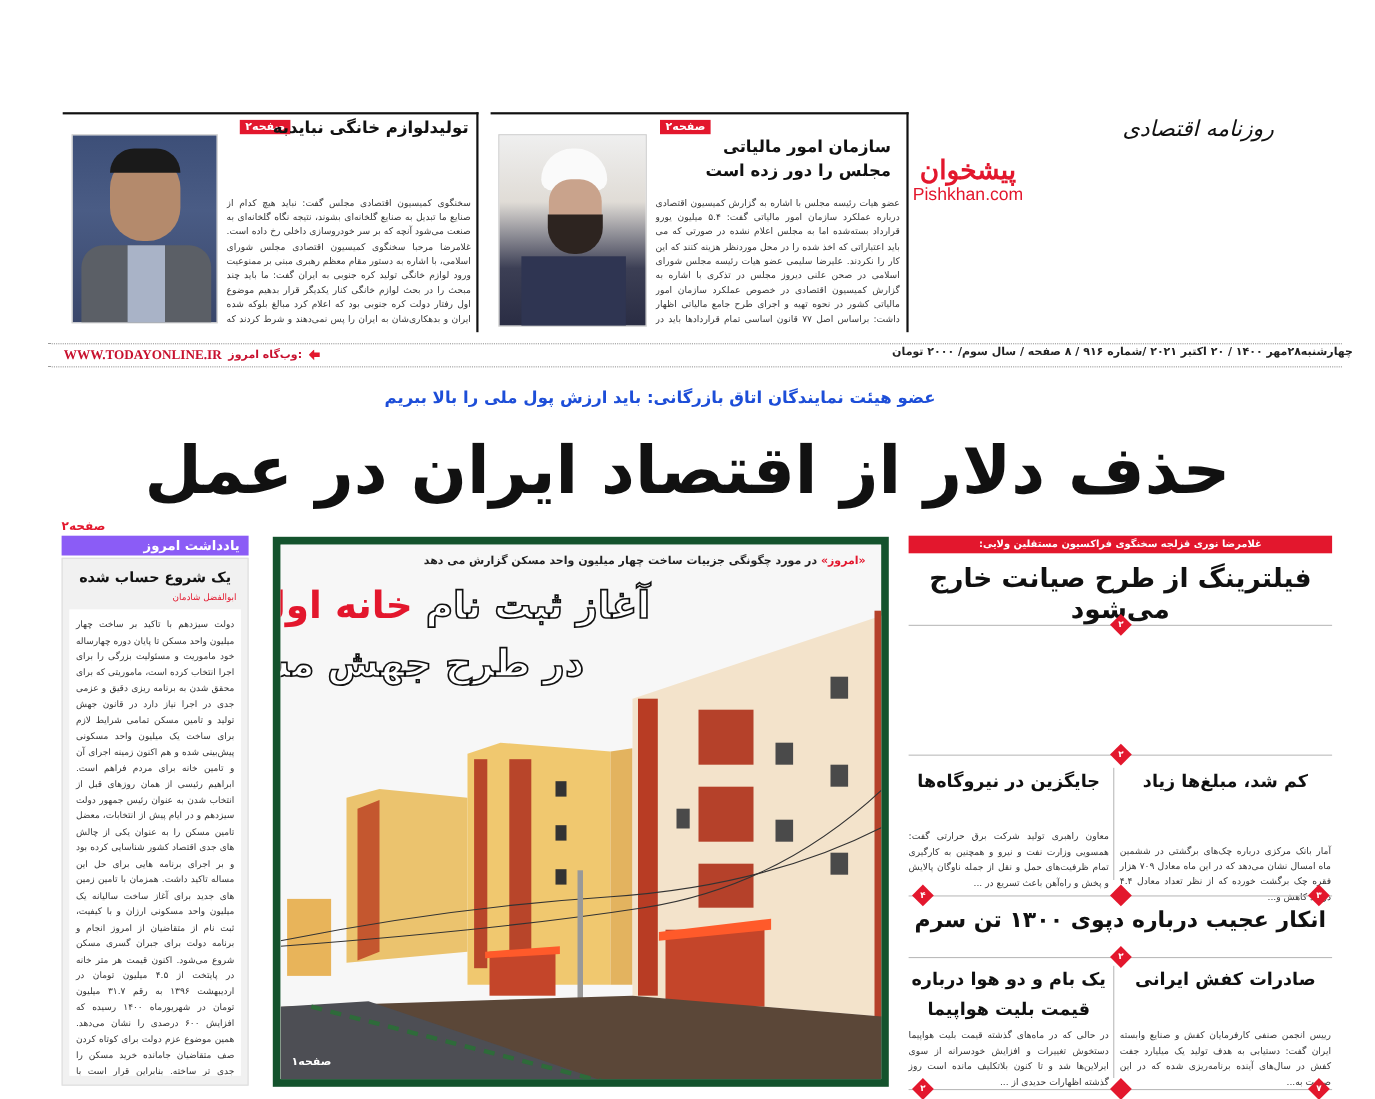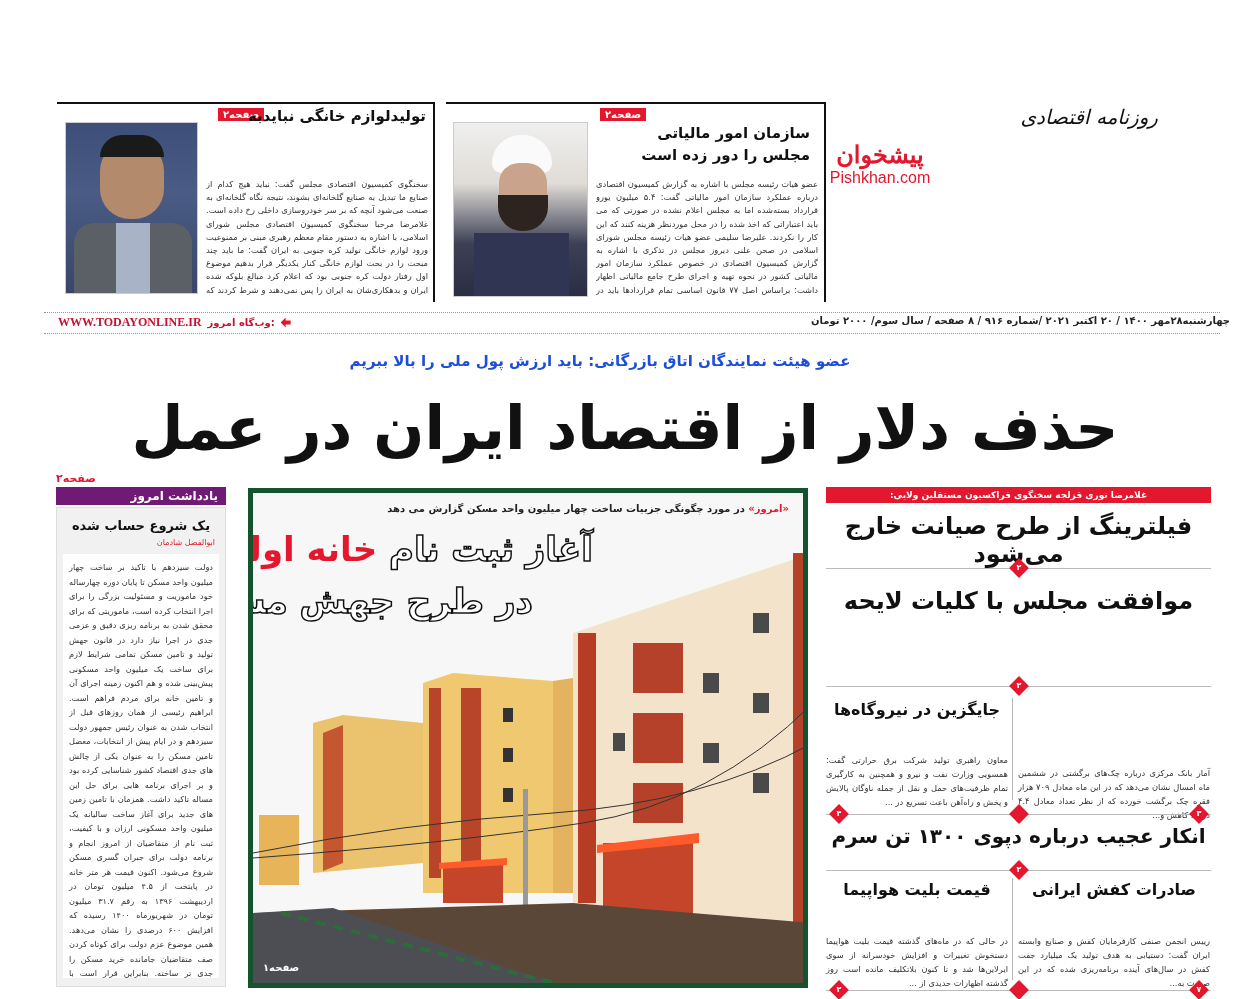--- a/index.html
+++ b/index.html
@@ -37,31 +37,31 @@
 
   
   .rc-title { font-weight: bold; color: #111; text-align: center; }
   .divider { position: absolute; height: 1px; background: #bbb; }
   .diamond { position: absolute; width: 14px; height: 14px; background: #e3172d; transform: rotate(45deg); }
   .diamond span { display: block; transform: rotate(-45deg); color: #fff; font-size: 8px; text-align: center; line-height: 14px; font-weight: bold; }
   .small-body { font-size: 8.3px; line-height: 14px; color: #333; text-align: justify; }
   .vsep { position: absolute; width: 1px; background: #bbb; }
 
   
-  #feature { left: 248px; top: 488px; width: 560px; height: 500px; border: 5px solid #14532d; background: #fff; overflow: hidden; }
+  #feature { left: 248px; top: 488px; width: 560px; height: 500px; border: 7px solid #14532d; background: #fff; overflow: hidden; }
   #feature-kicker { right: 14px; top: 10px; font-size: 10px; font-weight: bold; color: #222; position: absolute; }
   #feature-kicker .red { color: #e3172d; }
   #feature-title1 { position: absolute; right: 210px; top: 36px; font-size: 34px; font-weight: bold; color: #fff; -webkit-text-stroke: 1.5px #111; white-space: nowrap; }
   #feature-title1 .red { color: #e3172d; -webkit-text-stroke: 0; }
   #feature-title2 { position: absolute; right: 270px; top: 88px; font-size: 34px; font-weight: bold; color: #fff; -webkit-text-stroke: 1.5px #111; white-space: nowrap; }
   #feature-page { position: absolute; left: 10px; bottom: 10px; font-size: 10px; color: #fff; font-weight: bold; }
 
   
   #ed-page { left: 56px; top: 472px; font-size: 11px; font-weight: bold; color: #e3172d; }
-  #ed-bar { left: 56px; top: 487px; width: 170px; height: 18px; background: #701a75; color: #fff; font-size: 12px; font-weight: bold; padding-right: 8px; line-height: 18px; }
+  #ed-bar { left: 56px; top: 487px; width: 170px; height: 18px; background: #8b5cf6; color: #fff; font-size: 12px; font-weight: bold; padding-right: 8px; line-height: 18px; }
   #ed-box { left: 56px; top: 507px; width: 170px; height: 480px; background: #f1f1f1; border: 1px solid #ddd; }
   #ed-title { position: absolute; right: 0; left: 0; top: 10px; text-align: center; font-size: 13px; font-weight: bold; color: #111; }
   #ed-author { position: absolute; right: 10px; top: 30px; font-size: 8px; color: #e3172d; }
   #ed-body { position: absolute; right: 6px; left: 6px; top: 46px; height: 424px; background: #fff; padding: 6px 6px; font-size: 8.2px; line-height: 14.5px; color: #333; text-align: justify; overflow: hidden; }
 </style>
 </head>
 <body>
 
 <div class="abs" id="logo">
   <div id="tagline">روزنامه اقتصادی</div>
@@ -175,28 +175,28 @@
 </div>
 
 <div class="abs" style="left:826px; top:487px; width:385px; height:16px; background:#e3172d; color:#fff; font-size:9px; font-weight:bold; text-align:center; line-height:16px;">غلامرضا نوری قزلجه سخنگوی فراکسیون مستقلین ولایی:</div>
 <div class="abs rc-title" style="left:826px; top:512px; width:385px; font-size:24px;">فیلترینگ از طرح صیانت خارج می‌شود</div>
 <div class="divider" style="left:826px; top:568px; width:385px;"></div>
 <div class="diamond" style="left:1012px; top:561px;">
     <span>۲</span>
   </div>
 
 <div class="abs rc-title" style="left:826px; top:580px; width:385px; font-size:24px; line-height:42px;">
-  <div>موافقت مجلس با کلیات لایحه</div>
 </div>
 <div class="divider" style="left:826px; top:686px; width:385px;"></div>
 <div class="diamond" style="left:1012px; top:679px;">
     <span>۲</span>
   </div>
 
 <div class="abs rc-title" style="left:1018px; top:696px; width:192px; font-size:16px; line-height:28px;">
+  <div>کم شد، مبلغ‌ها زیاد</div>
 </div>
 <div class="abs small-body" style="left:1018px; top:753px; width:192px;margin-top:13px;">آمار بانک مرکزی درباره چک‌های برگشتی در ششمین ماه امسال نشان می‌دهد که در این ماه معادل ۷۰۹ هزار فقره چک برگشت خورده که از نظر تعداد معادل ۴.۴ درصد کاهش و...</div>
 <div class="vsep" style="left:1012px; top:698px; height:102px;"></div>
 
 <div class="abs rc-title" style="left:826px; top:696px; width:182px; font-size:16px; line-height:28px;">
   <div>جایگزین در نیروگاه‌ها</div>
 </div>
 <div class="abs small-body" style="left:826px; top:753px; width:182px;">معاون راهبری تولید شرکت برق حرارتی گفت: همسویی وزارت نفت و نیرو و همچنین به کارگیری تمام ظرفیت‌های حمل و نقل از جمله ناوگان پالایش و پخش و راه‌آهن باعث تسریع در ...</div>
 
 <div class="divider" style="left:826px; top:814px; width:385px;"></div>
@@ -214,20 +214,21 @@
     <span>۲</span>
   </div>
 
 <div class="abs rc-title" style="left:1018px; top:876px; width:192px; font-size:16px; line-height:28px;">
   <div>صادرات کفش ایرانی</div>
 </div>
 <div class="abs small-body" style="left:1018px; top:934px; width:192px;">رییس انجمن صنفی کارفرمایان کفش و صنایع وابسته ایران گفت: دستیابی به هدف تولید یک میلیارد جفت کفش در سال‌های آینده برنامه‌ریزی شده که در این صورت به...</div>
 <div class="vsep" style="left:1012px; top:878px; height:102px;"></div>
 
 <div class="abs rc-title" style="left:826px; top:876px; width:182px; font-size:16px; line-height:28px;">
+  <div>یک بام و دو هوا درباره</div>
   <div>قیمت بلیت هواپیما</div>
 </div>
 <div class="abs small-body" style="left:826px; top:934px; width:182px;">در حالی که در ماه‌های گذشته قیمت بلیت هواپیما دستخوش تغییرات و افزایش خودسرانه از سوی ایرلاین‌ها شد و تا کنون بلاتکلیف مانده است روز گذشته اظهارات حدیدی از ...</div>
 
 <div class="divider" style="left:826px; top:990px; width:385px;"></div>
 <div class="diamond" style="left:1192px; top:983px;">
     <span>۷</span>
   </div>
 <div class="diamond" style="left:1012px; top:983px;"></div>
 <div class="diamond" style="left:832px; top:983px;">

